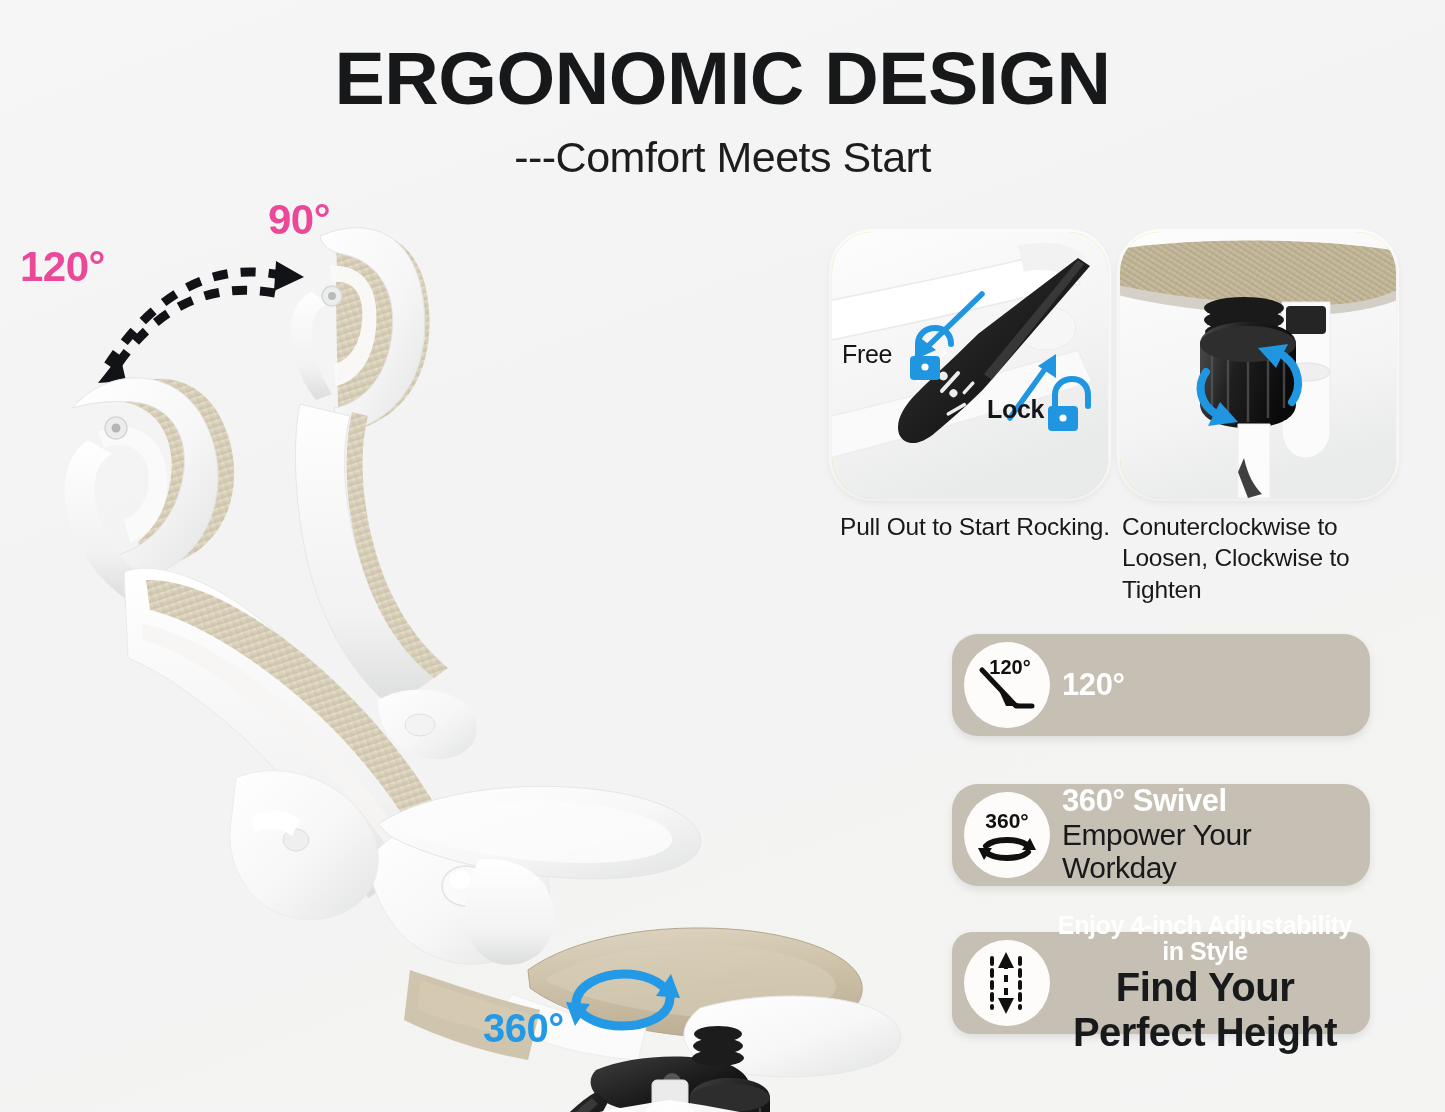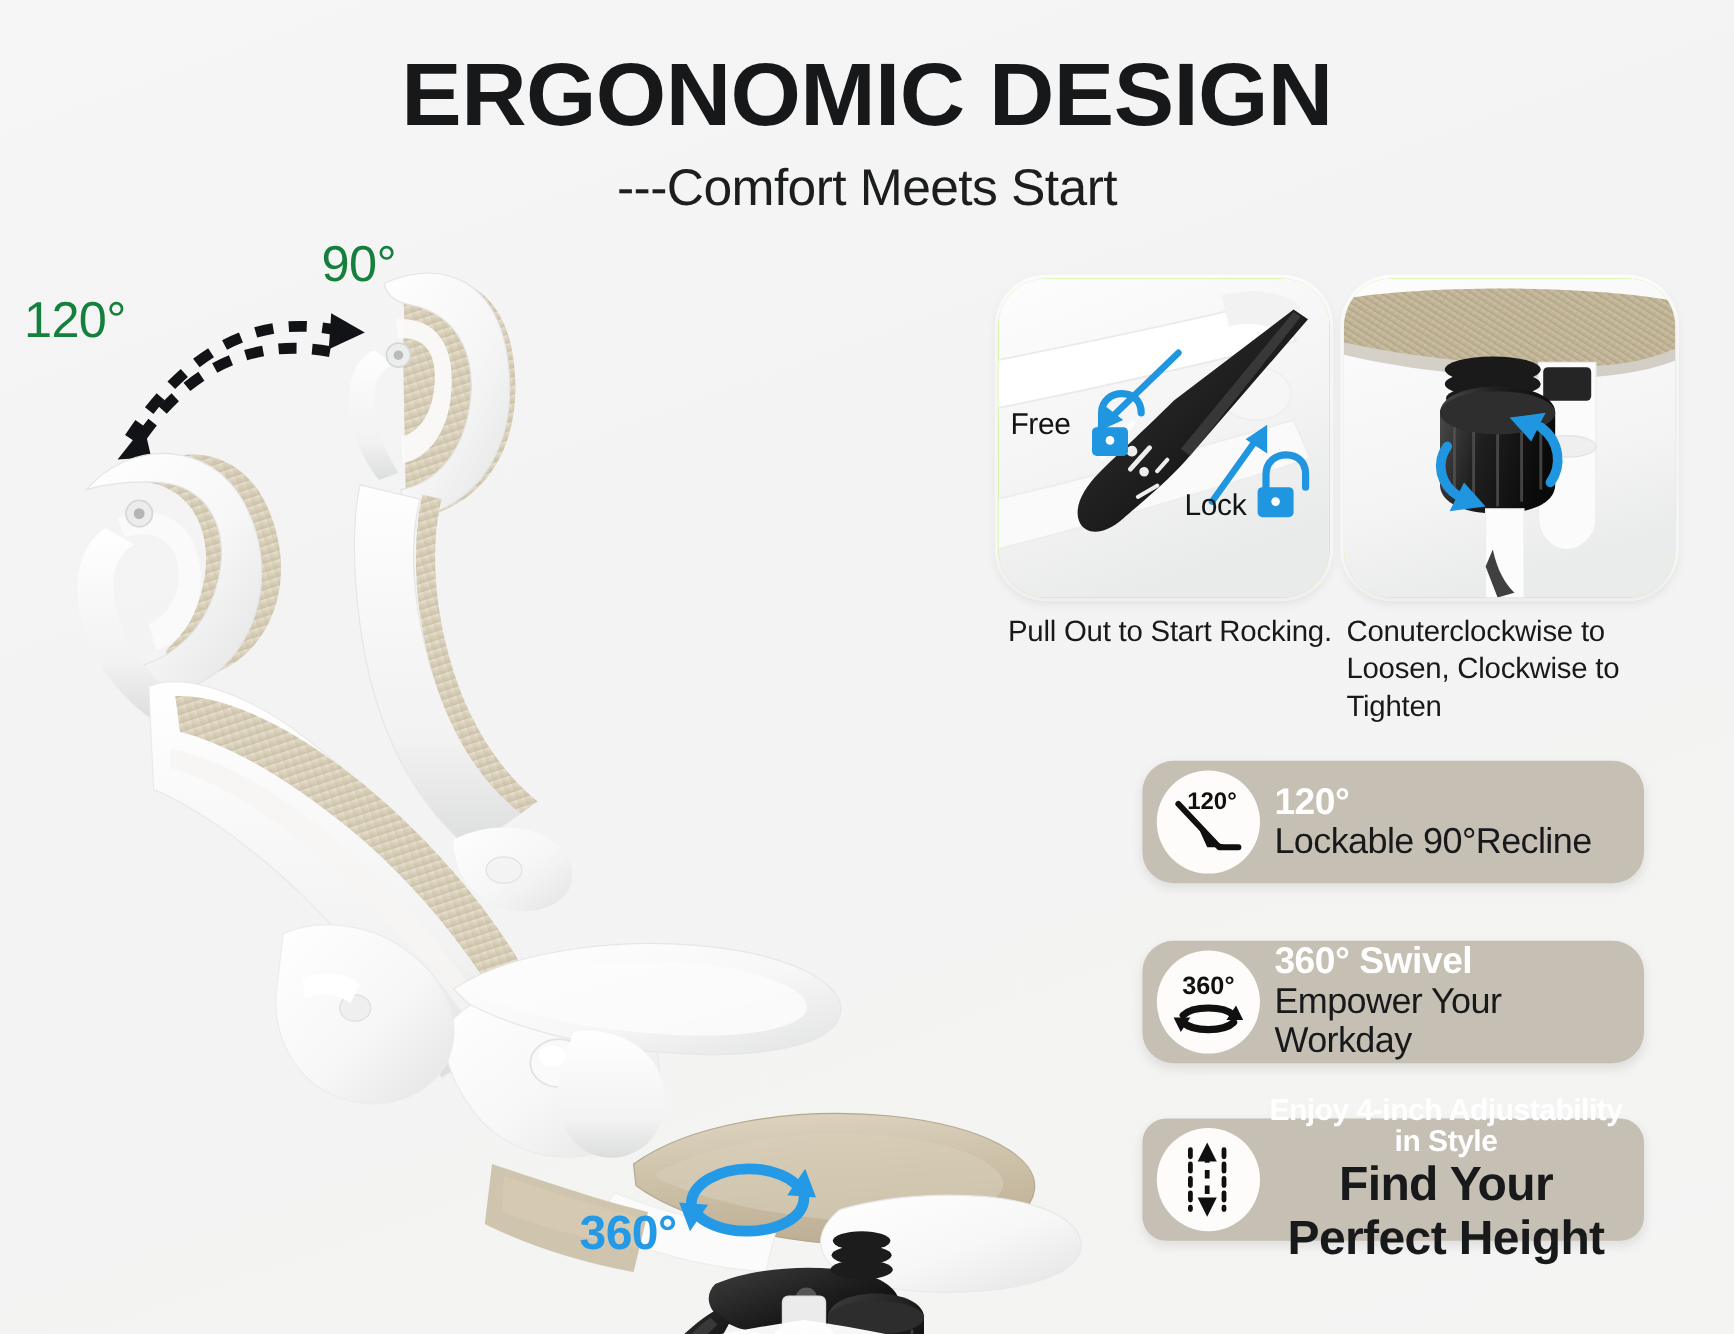--- a/index.html
+++ b/index.html
@@ -34,22 +34,22 @@
     color: #1b1d1f;
     line-height: 1;
     padding-top: 20px;
     letter-spacing: -0.5px;
   }
 
   
   .angle-label {
     position: absolute;
     font-size: 42px;
-    font-weight: 400;
-    color: #15803d;
+    font-weight: 700;
+    color: #ec4899;
     letter-spacing: -0.5px;
   }
   #angle-120 { left: 20px; top: 243px; }
   #angle-90  { left: 268px; top: 196px; }
   #angle-arc { position: absolute; left: 80px; top: 215px; }
 
   
   #chair-illustration {
     position: absolute; left: 0px; top: 180px;
     width: 920px; height: 932px;
@@ -87,21 +87,21 @@
   #caption-free-lock { left: 840px; top: 511px; width: 270px; }
   #caption-knob      { left: 1122px; top: 511px; width: 300px; }
 
   
   .fl-text {
     position: absolute;
     font-size: 25px; font-weight: 500;
     color: #121416; letter-spacing: -0.3px;
   }
   #free-text { left: 10px; top: 108px; }
-  #lock-text { left: 155px; top: 175px; }
+  #lock-text { left: 155px; top: 163px; font-weight: bold; }
 
   
   .feature-card {
     position: absolute;
     left: 952px; width: 418px;
     border-radius: 26px;
     background: #c6bfb3;
     box-shadow: 0 4px 9px rgba(0,0,0,0.09);
     display: flex; align-items: center;
   }
@@ -455,21 +455,20 @@
 <div id="card-recline" class="feature-card">
   <div class="card-icon">
     <svg width="74" height="74" viewBox="0 0 74 74">
       <text x="40" y="26" font-family="'Liberation Sans', sans-serif" font-size="20" font-weight="700" fill="#101010" text-anchor="middle">120°</text>
       <path d="M 12 22 L 46 58 L 62 58" fill="none" stroke="#101010" stroke-width="5" stroke-linecap="round" stroke-linejoin="round"></path>
       <path d="M 27 38 C 34 48 42 54 50 56 L 50 58 L 36 58 Z" fill="#101010"></path>
     </svg>
   </div>
   <div class="card-text">
     <div class="card-line-1">120°</div>
-    <div class="card-line-2">Lockable 90°Recline</div>
   </div>
 </div>
 
 <div id="card-swivel" class="feature-card">
   <div class="card-icon">
     <svg width="74" height="74" viewBox="0 0 74 74">
       <text x="37" y="30" font-family="'Liberation Sans', sans-serif" font-size="21" font-weight="700" fill="#101010" text-anchor="middle">360°</text>
       <path d="M 16 48 C 24 40 50 40 58 48" fill="none" stroke="#101010" stroke-width="6" stroke-linecap="round"></path>
       <polygon points="60,40 66,52 52,52" fill="#101010"></polygon>
       <path d="M 58 54 C 50 62 24 62 16 54" fill="none" stroke="#101010" stroke-width="6" stroke-linecap="round"></path>

